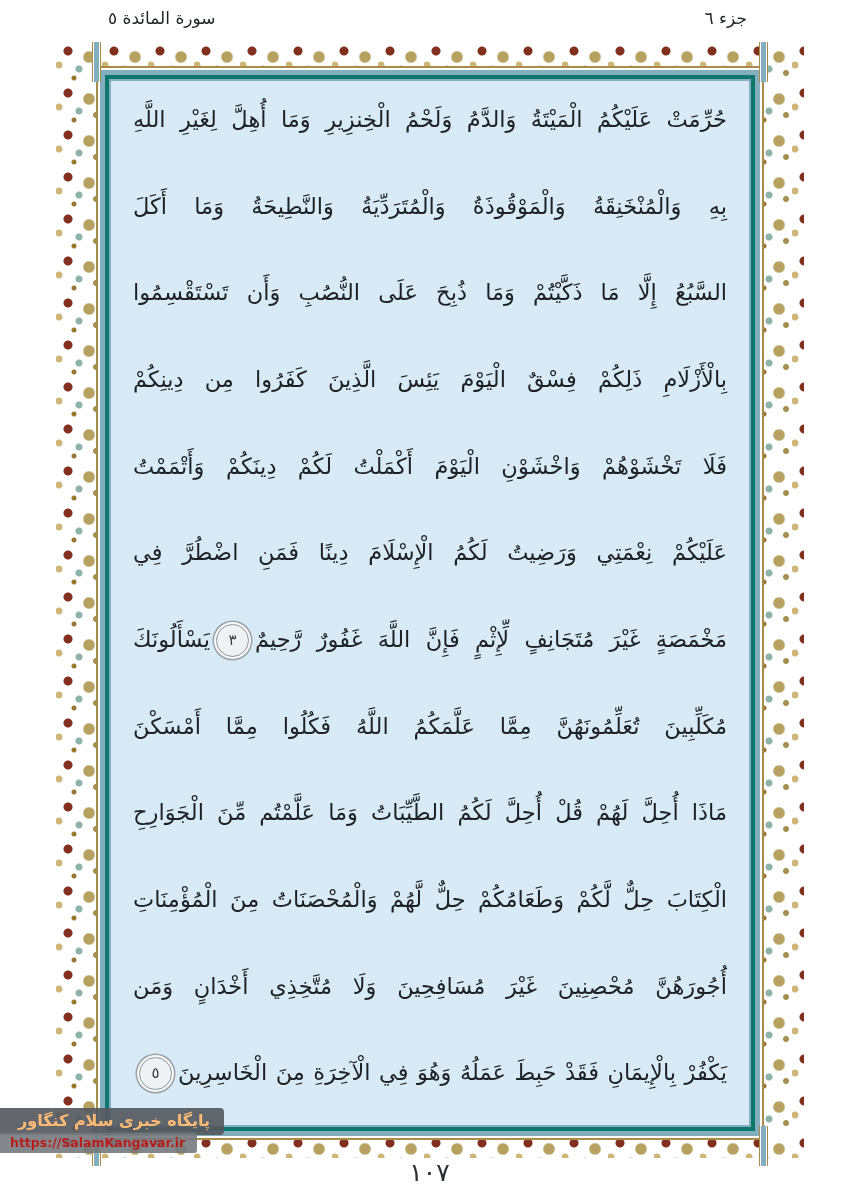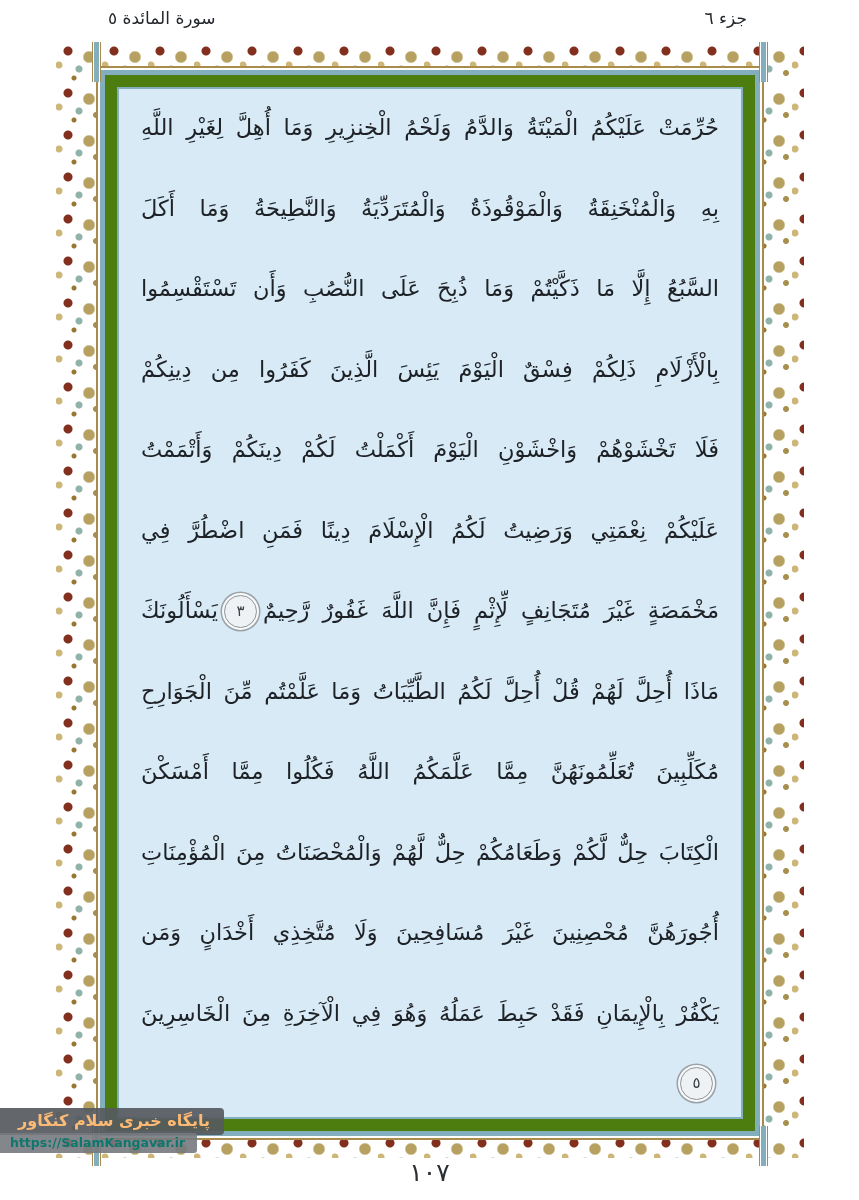--- a/index.html
+++ b/index.html
@@ -34,21 +34,21 @@
       radial-gradient(circle at 18px 38px, #97762f 0 2px, rgba(0,0,0,0) 3px);
     background-size:46px 42px;
   }
   
   .rule-gold{
     width:100%;height:100%;box-sizing:border-box;
     border:2px solid #a98c4c;background:#fdfdfc;padding:2px;
   }
   .rule-teal{
     width:100%;height:100%;box-sizing:border-box;
-    border:5px solid #82aebd;background:#4d7c0f;padding:12px;
+    border:5px solid #82aebd;background:#0f766e;padding:4px;
   }
   .panel{
     width:100%;height:100%;box-sizing:border-box;
     border:2px solid #82aebd;
     background:#d7eaf6;
     padding:4px 22px 0 22px;
     display:flex;flex-direction:column;
   }
   
   .cbar{
@@ -89,21 +89,21 @@
   
   .wm1{
     position:absolute;left:0;top:1108px;
     background:rgba(86,90,95,0.92);color:#fdba74;
     font-size:16px;font-weight:bold;direction:rtl;
     padding:3px 14px 5px 18px;border-radius:0 4px 4px 0;
     white-space:nowrap;
   }
   .wm2{
     position:absolute;left:0;top:1133px;
-    background:rgba(118,122,126,0.9);color:#0f766e;
+    background:rgba(118,122,126,0.9);color:#b91c1c;
     font-size:12.5px;font-weight:bold;direction:ltr;
     padding:2px 12px 3px 10px;border-radius:0 3px 3px 0;
     white-space:nowrap;
   }
 </style>
 </head>
 <body>
 
 <div class="hdr hdr-surah">سورة المائدة ٥</div>
 <div class="hdr hdr-juz">جزء ٦</div>
@@ -117,22 +117,22 @@
     <div class="rule-teal">
       <div class="panel">
 
         <div class="line"><span>حُرِّمَتْ عَلَيْكُمُ الْمَيْتَةُ وَالدَّمُ وَلَحْمُ الْخِنزِيرِ وَمَا أُهِلَّ لِغَيْرِ اللَّهِ</span><span></span></div>
         <div class="line"><span>بِهِ وَالْمُنْخَنِقَةُ وَالْمَوْقُوذَةُ وَالْمُتَرَدِّيَةُ وَالنَّطِيحَةُ وَمَا أَكَلَ</span><span></span></div>
         <div class="line"><span>السَّبُعُ إِلَّا مَا ذَكَّيْتُمْ وَمَا ذُبِحَ عَلَى النُّصُبِ وَأَن تَسْتَقْسِمُوا</span><span></span></div>
         <div class="line"><span>بِالْأَزْلَامِ ذَلِكُمْ فِسْقٌ الْيَوْمَ يَئِسَ الَّذِينَ كَفَرُوا مِن دِينِكُمْ</span><span></span></div>
         <div class="line"><span>فَلَا تَخْشَوْهُمْ وَاخْشَوْنِ الْيَوْمَ أَكْمَلْتُ لَكُمْ دِينَكُمْ وَأَتْمَمْتُ</span><span></span></div>
         <div class="line"><span>عَلَيْكُمْ نِعْمَتِي وَرَضِيتُ لَكُمُ الْإِسْلَامَ دِينًا فَمَنِ اضْطُرَّ فِي</span><span></span></div>
         <div class="line"><span>مَخْمَصَةٍ غَيْرَ مُتَجَانِفٍ لِّإِثْمٍ فَإِنَّ اللَّهَ غَفُورٌ رَّحِيمٌ</span><span class="vmark">٣</span><span>يَسْأَلُونَكَ</span></div>
+        <div class="line"><span>مُكَلِّبِينَ تُعَلِّمُونَهُنَّ مِمَّا عَلَّمَكُمُ اللَّهُ فَكُلُوا مِمَّا أَمْسَكْنَ</span><span></span></div>
         <div class="line"><span>مَاذَا أُحِلَّ لَهُمْ قُلْ أُحِلَّ لَكُمُ الطَّيِّبَاتُ وَمَا عَلَّمْتُم مِّنَ الْجَوَارِحِ</span><span></span></div>
-        <div class="line"><span>مُكَلِّبِينَ تُعَلِّمُونَهُنَّ مِمَّا عَلَّمَكُمُ اللَّهُ فَكُلُوا مِمَّا أَمْسَكْنَ</span><span></span></div>
         <div class="line"><span>الْكِتَابَ حِلٌّ لَّكُمْ وَطَعَامُكُمْ حِلٌّ لَّهُمْ وَالْمُحْصَنَاتُ مِنَ الْمُؤْمِنَاتِ</span><span></span></div>
         <div class="line"><span>أُجُورَهُنَّ مُحْصِنِينَ غَيْرَ مُسَافِحِينَ وَلَا مُتَّخِذِي أَخْدَانٍ وَمَن</span><span></span></div>
         <div class="line"><span>يَكْفُرْ بِالْإِيمَانِ فَقَدْ حَبِطَ عَمَلُهُ وَهُوَ فِي الْآخِرَةِ مِنَ الْخَاسِرِينَ</span><span class="vmark">٥</span><span></span></div>
 
       </div>
     </div>
   </div>
 </div>
 
 <div class="pagenum">١٠٧</div>

